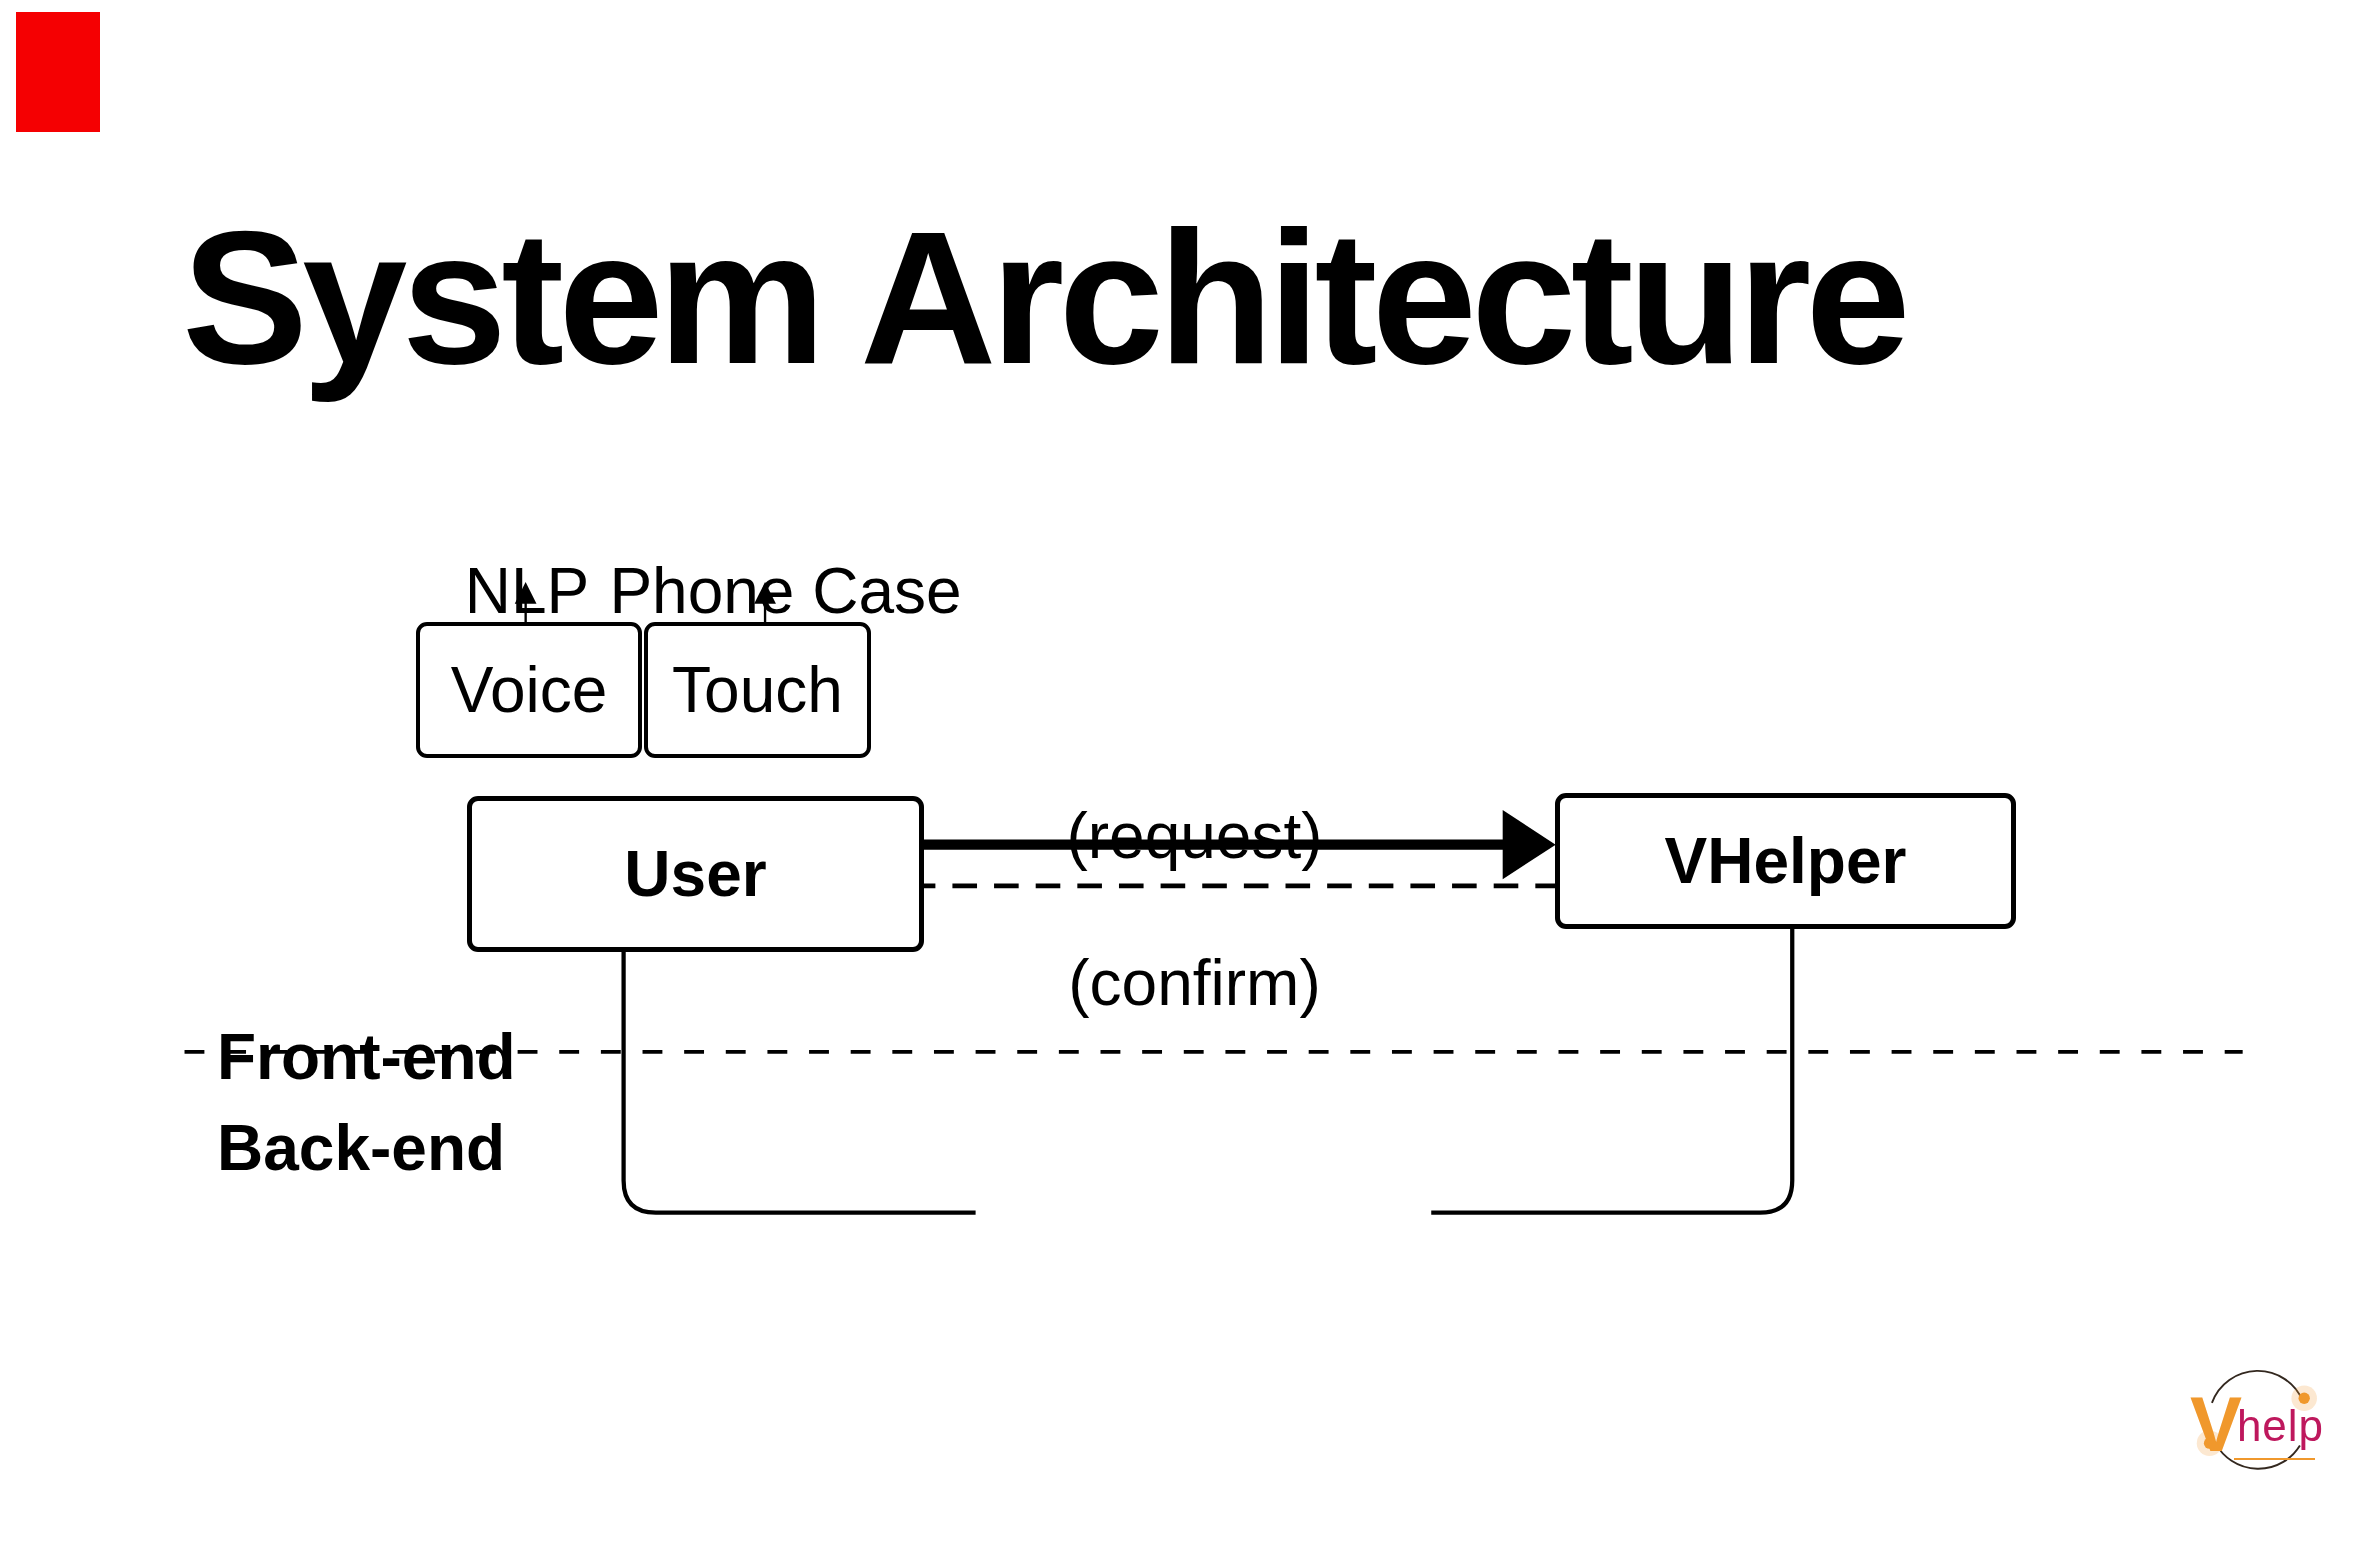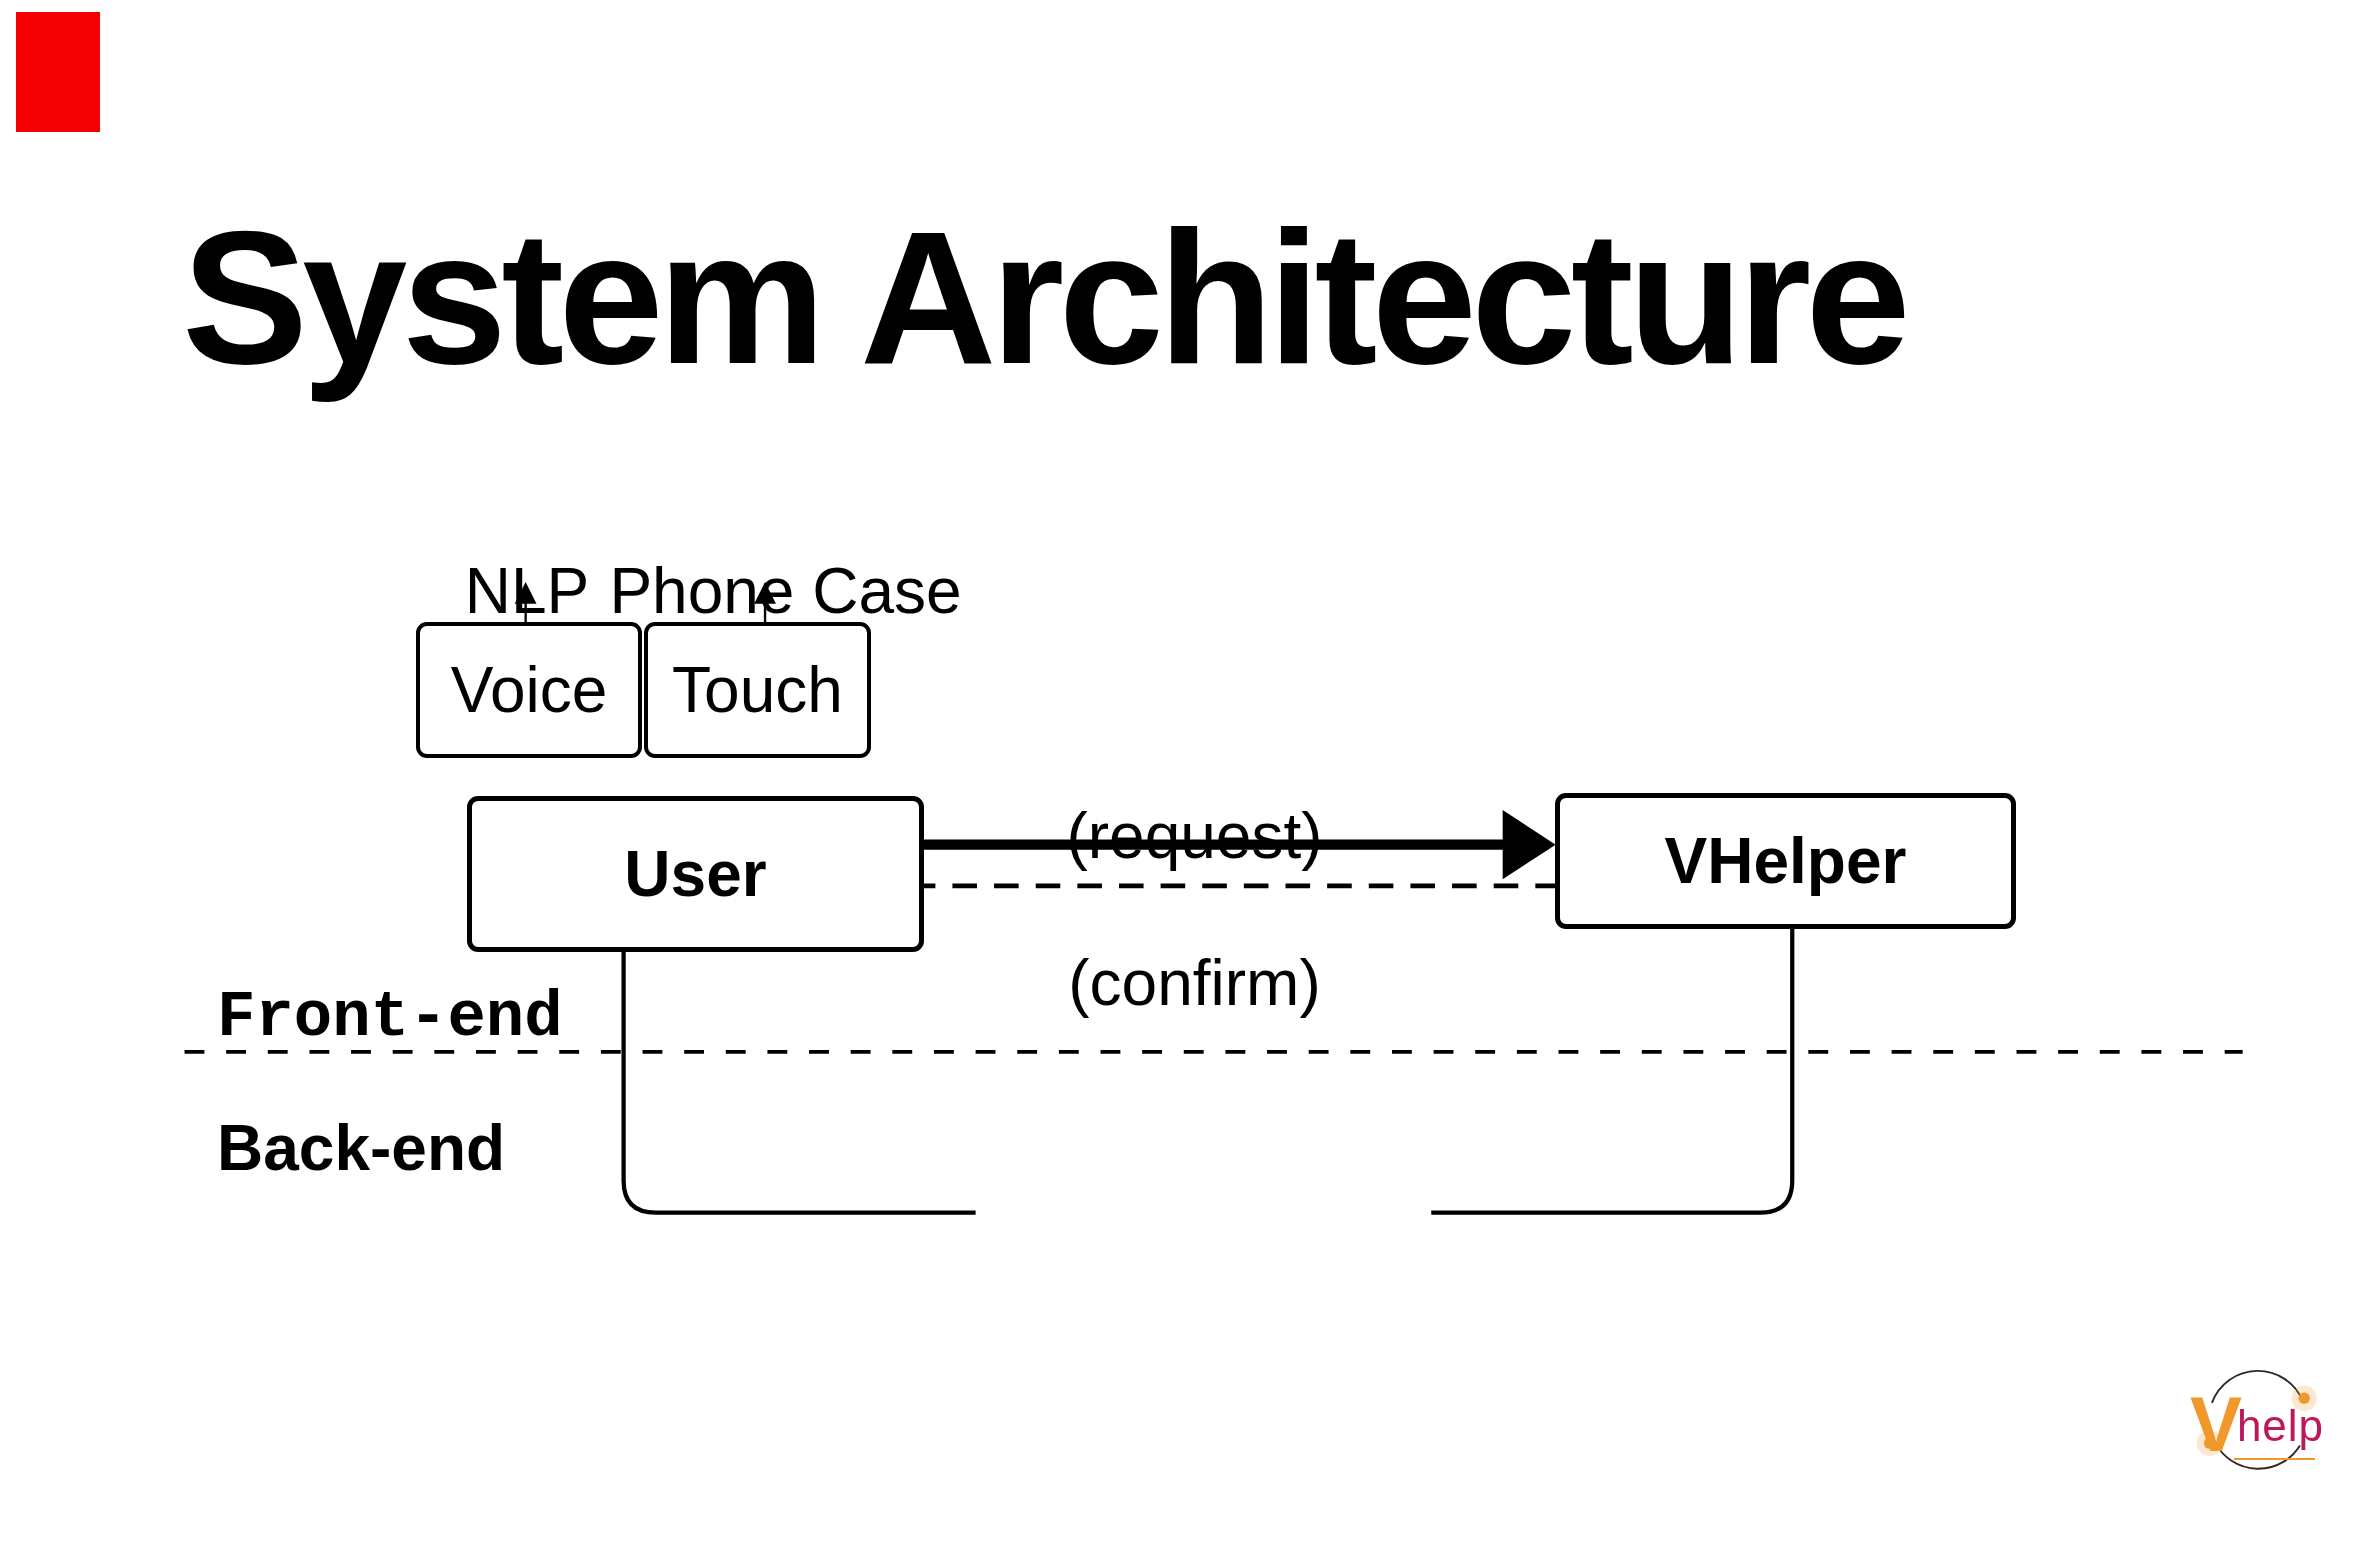--- a/index.html
+++ b/index.html
@@ -37,21 +37,21 @@
   #user-box{left:419px;top:796px;width:457px;height:156px;border-width:5.7px;font-weight:700;margin-left:48px;}
   #vhelper-box{left:1555px;top:793px;width:461px;height:136px;border-width:5.7px;font-weight:700;}
   #vhelp-box{left:975px;top:1145px;width:458px;height:131px;border-width:5.2px;font-weight:700;}
   
   .lbl{font-size:64px;line-height:1.15;white-space:nowrap;margin-top:44px;}
   .center{text-align:center;}
   #nlp-label{left:385px;top:511px;width:284px;}
   #phonecase-label{left:549px;top:511px;width:473px;}
   #request-label{left:958px;top:756px;width:473px;}
   #confirm-label{left:958px;top:903px;width:473px;}
-  #frontend-label{left:217px;top:938px;font-weight:700;font-family:Liberation Mono, monospace;}
+  #frontend-label{left:217px;top:977px;font-weight:700;}
   #backend-label{left:217px;top:1068px;font-weight:700;}
   #system-label{left:956px;top:1319px;width:473px;font-weight:700;font-size:66px;}
   
   #wires{left:0;top:0;width:2413px;height:1562px;}
   
   #logo{left:2176px;top:1358px;width:199px;height:156px;}
   #logo-v{
     position:absolute;left:14px;top:27.4px;
     font-size:78px;font-weight:700;color:#f0982c;line-height:1;
   }

